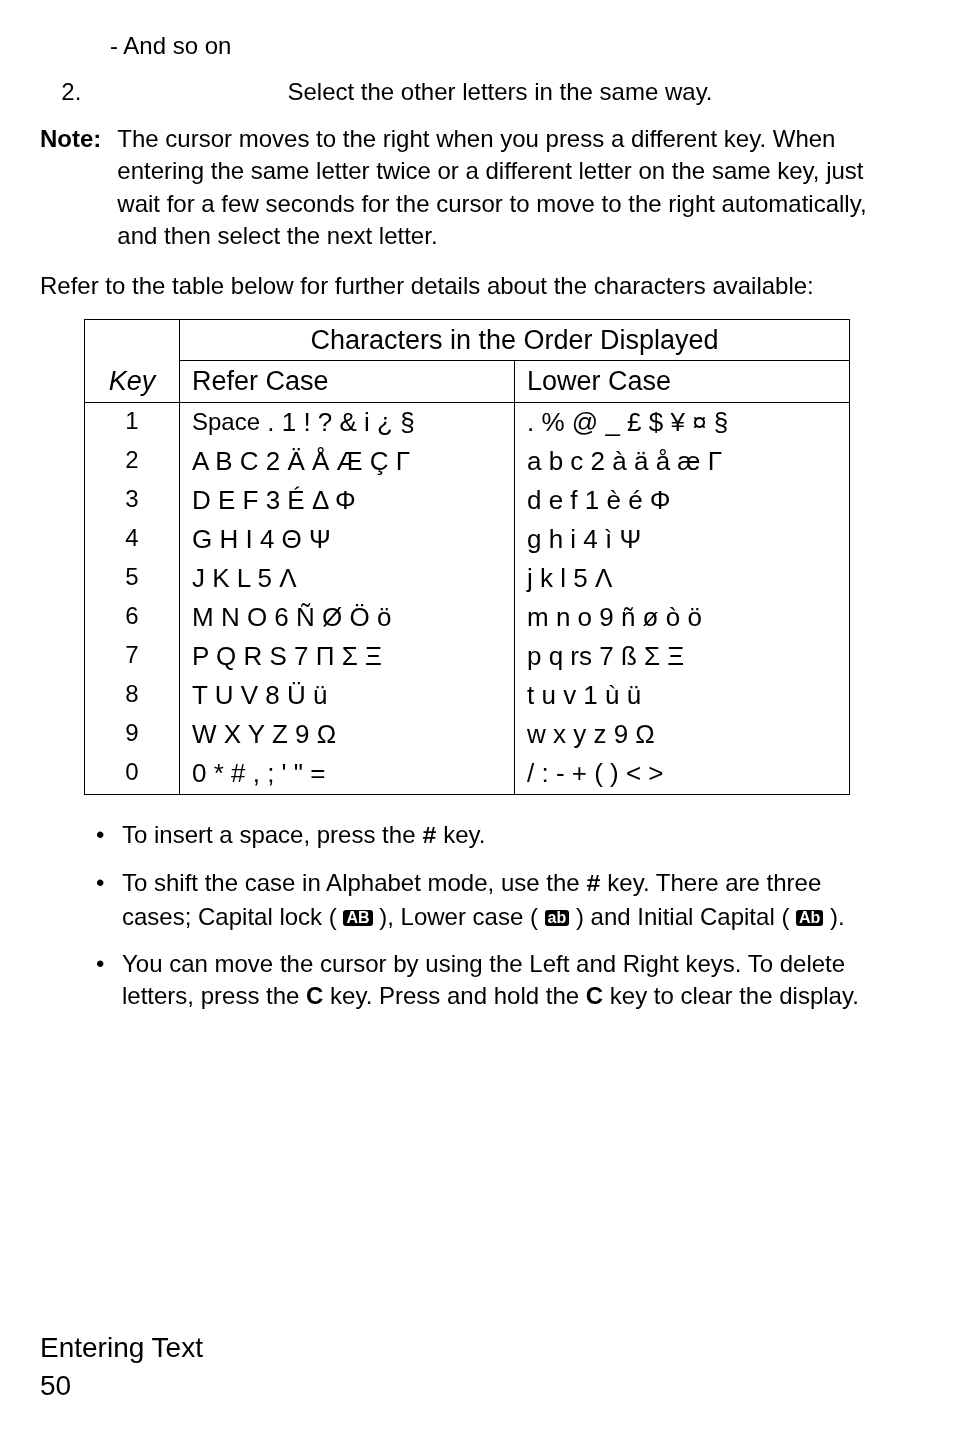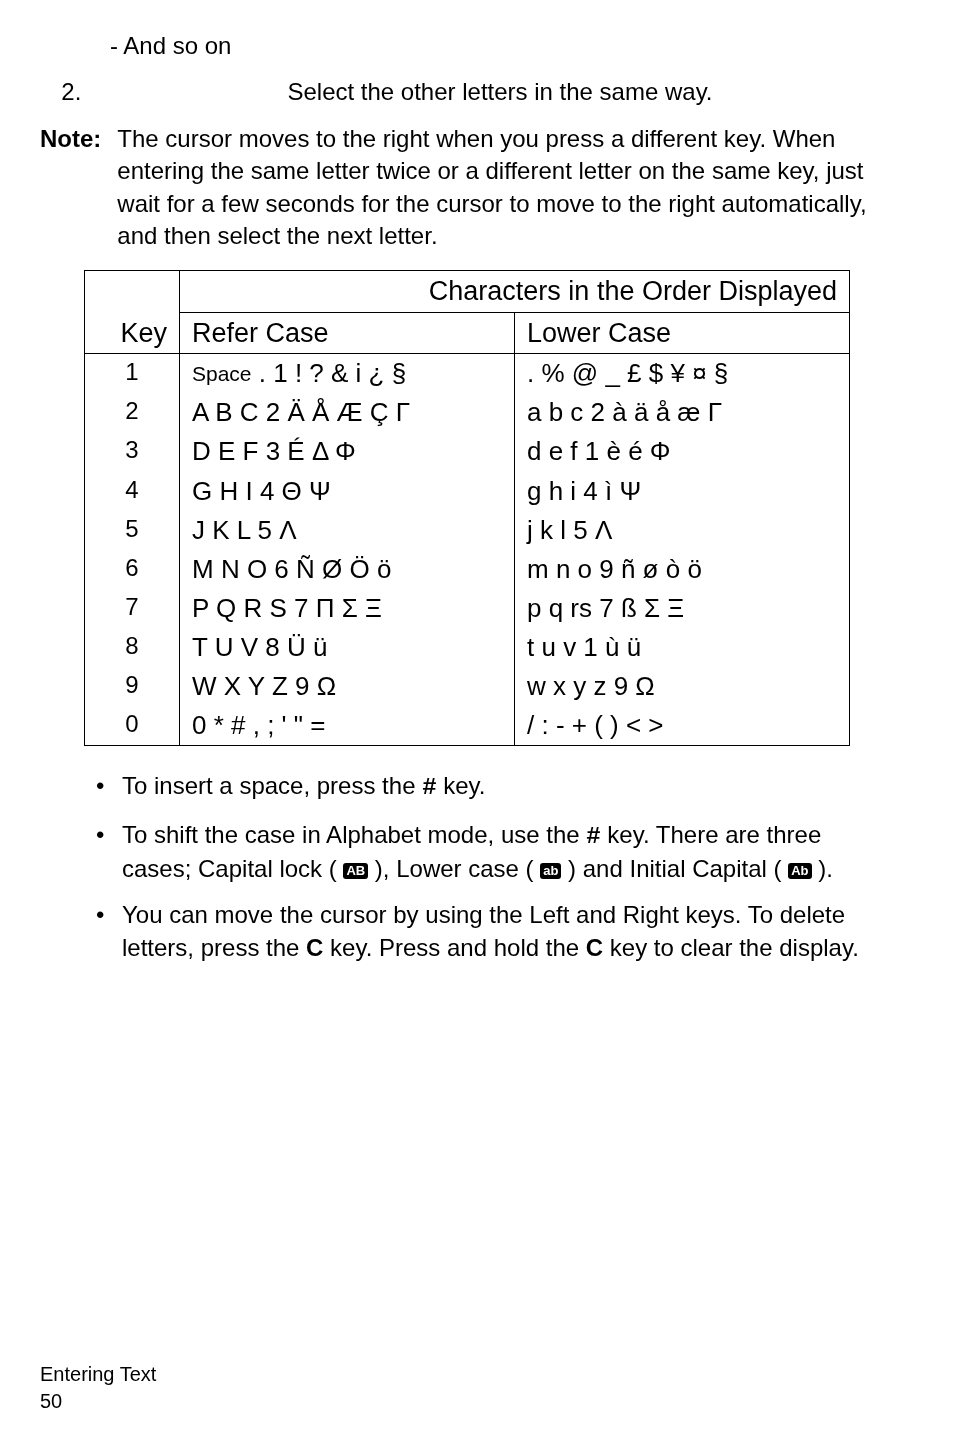--- a/index.html
+++ b/index.html
@@ -54,25 +54,25 @@
     font-family: Arial, Helvetica, sans-serif;
     color: #000;
   }
   table.chars th, table.chars td {
     border: 1.5px solid #000;
     padding: 2px 12px;
     font-weight: normal;
   }
   table.chars th {
     font-size: 27px;
-    text-align: right;
   }
   table.chars .key-col {
     width: 70px;
-    text-align: right;
+    text-align: center;
+    font-style: italic;
   }
   table.chars .data-col {
     width: 310px;
     text-align: left;
   }
   table.chars td.keycell {
     text-align: center;
     border-right: 1.5px solid #000;
     font-family: Verdana, Geneva, sans-serif;
     font-size: 24px;
@@ -95,21 +95,21 @@
   table.chars tr.last-data td.celllower {
     border-bottom: 1.5px solid #000;
   }
   table.chars td.keycell {
     border-top: none;
     border-bottom: none;
   }
   table.chars tr.first-data td.keycell { border-top: 1.5px solid #000; }
   table.chars tr.last-data td.keycell { border-bottom: 1.5px solid #000; }
   .space-label {
-    font-size: 21px;
+    font-size: 24px;
     vertical-align: 1px;
   }
   ul.bullets {
     list-style: none;
     margin: 16px;
     padding: 0 0 0 40px;
   }
   ul.bullets > li {
     position: relative;
     padding-left: 26px;
@@ -125,49 +125,50 @@
     font-family: "Courier New", monospace;
     font-weight: bold;
   }
   .case-icon {
     display: inline-block;
     background: #000;
     color: #fff;
     border-radius: 3px;
     font-family: Arial, sans-serif;
     font-weight: bold;
-    font-size: 13px;
+    font-size: 16px;
     line-height: 16px;
     padding: 0 3px;
     vertical-align: 2px;
   }
   .bold { font-weight: bold; }
   .footer {
     position: absolute;
-    bottom: 18px;
+    bottom: 28px;
     left: 40px;
-    font-size: 20px;
+    font-size: 28px;
   }
 </style>
 </head>
 <body>
 
 <div class="page">
 
   <div class="sub-bullet">- And so on</div>
 
   <ol class="numbered" start="2">
     <li><span>Select the other letters in the same way.</span></li>
   </ol>
 
   <div class="note">
     <div class="note-label">Note:</div>
     <div class="note-body">The cursor moves to the right when you press a different key. When entering the same letter twice or a different letter on the same key, just wait for a few seconds for the cursor to move to the right automatically, and then select the next letter.</div>
   </div>
 
+  <div class="para">Refer to the table below for further details about the characters available:</div>
 
   <table class="chars">
     <thead>
       <tr>
         <th class="key-col" rowspan="2" style="vertical-align:bottom;">Key</th>
         <th colspan="2">Characters in the Order Displayed</th>
       </tr>
       <tr>
         <th class="data-col">Refer Case</th>
         <th class="data-col">Lower Case</th>

